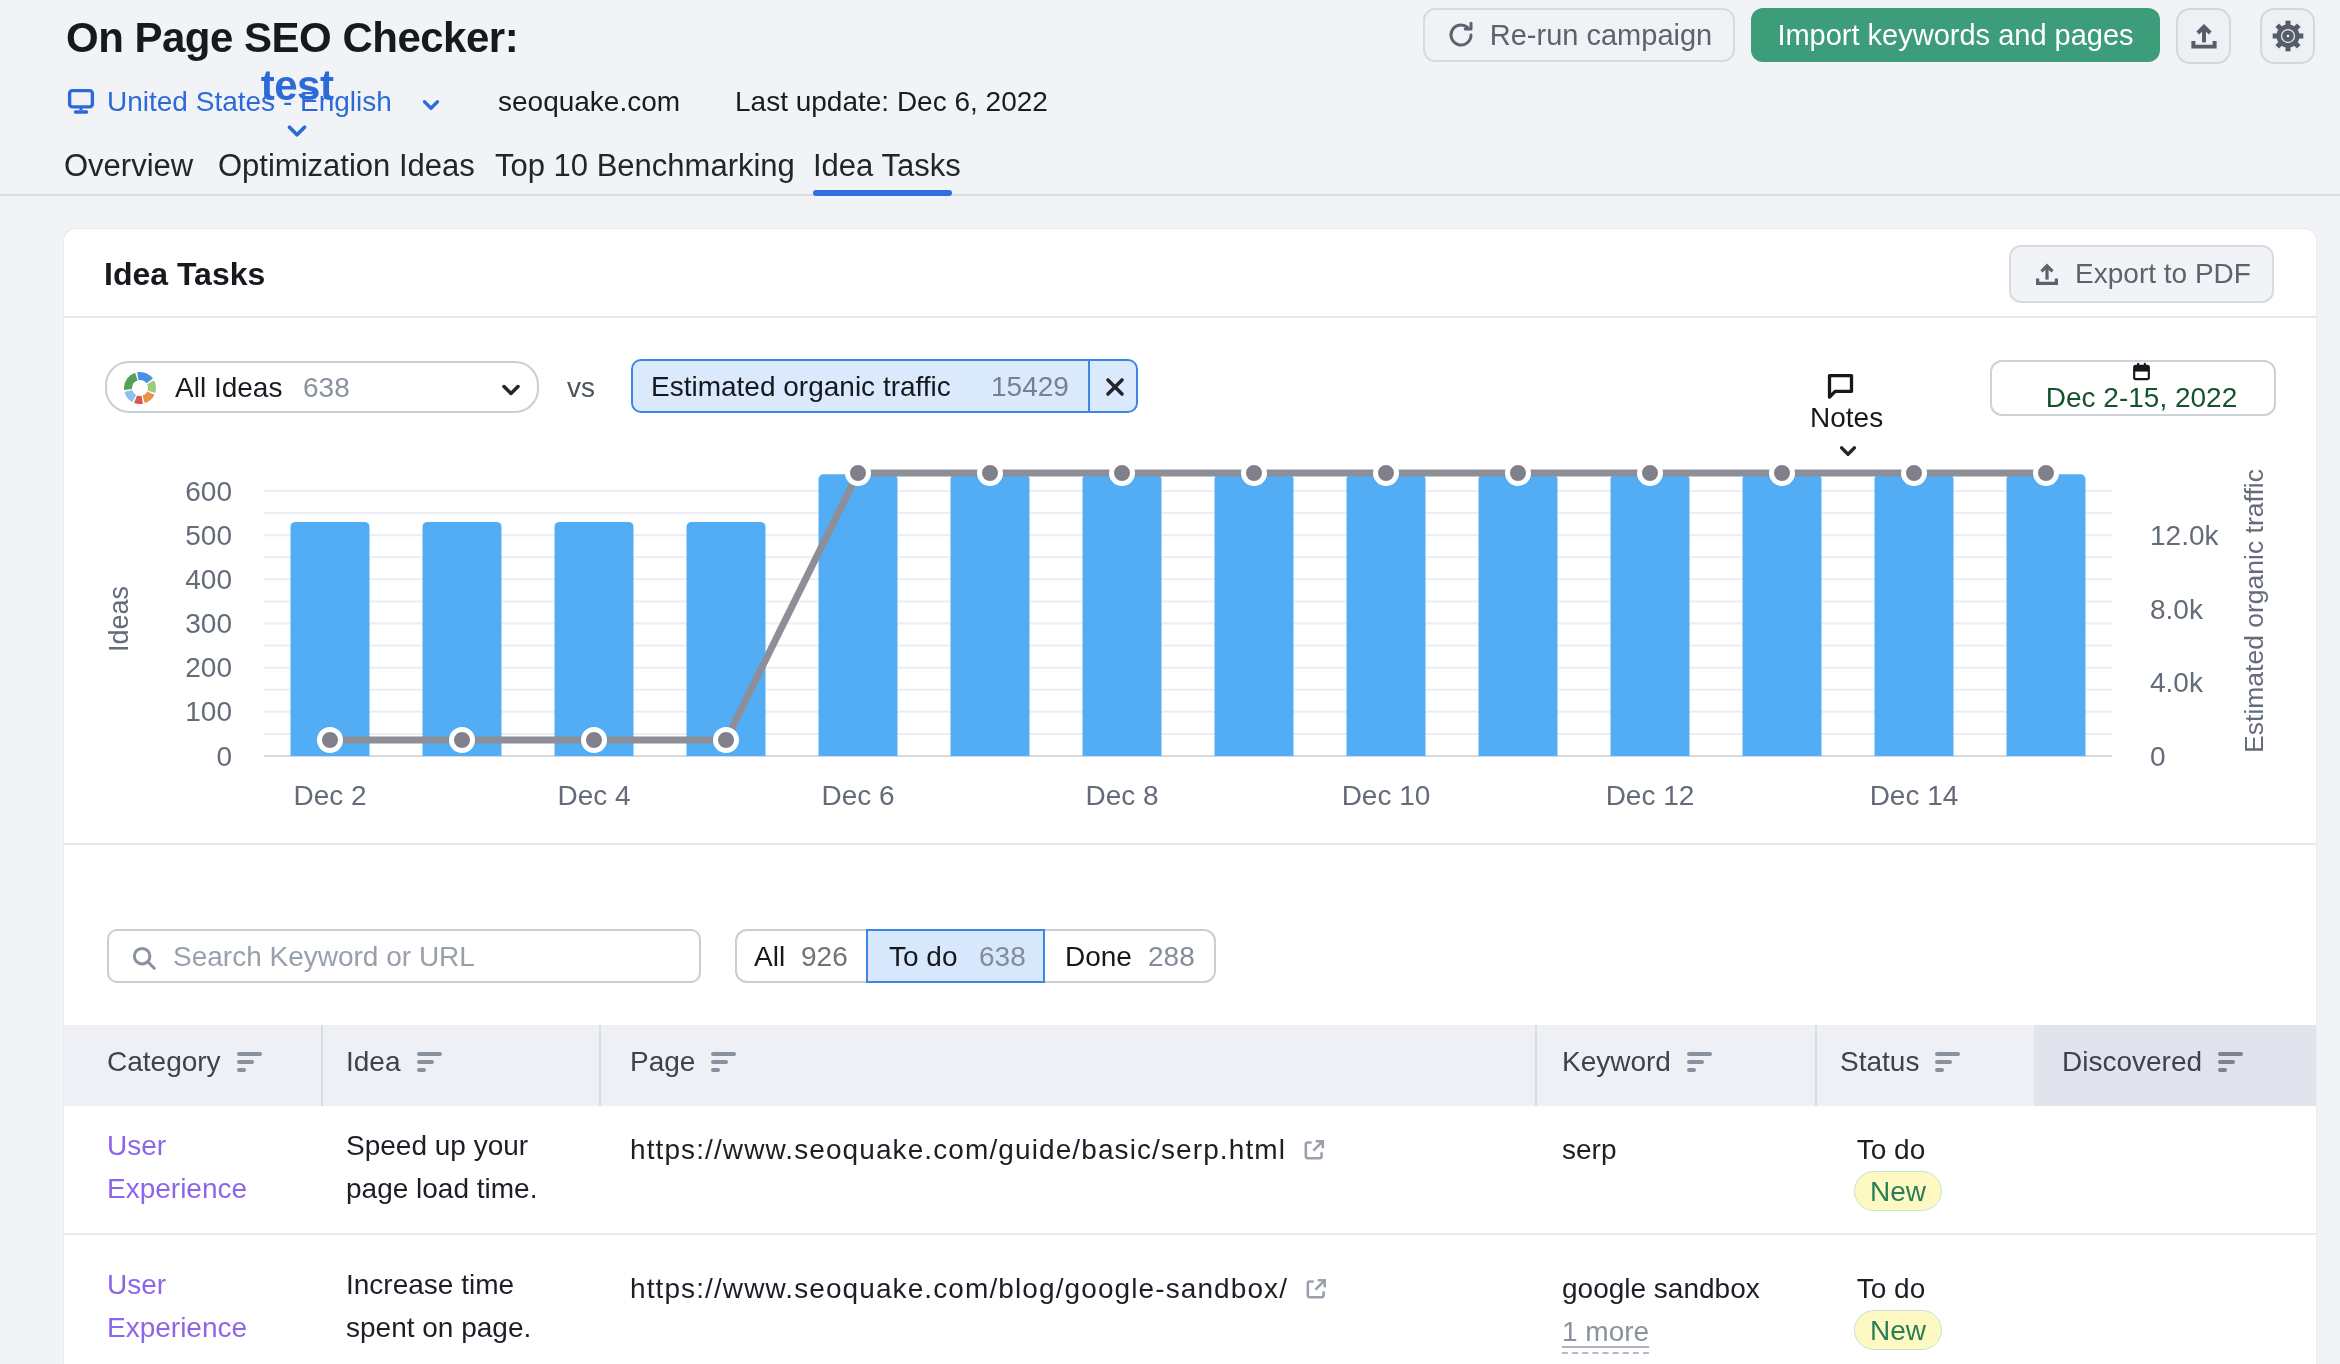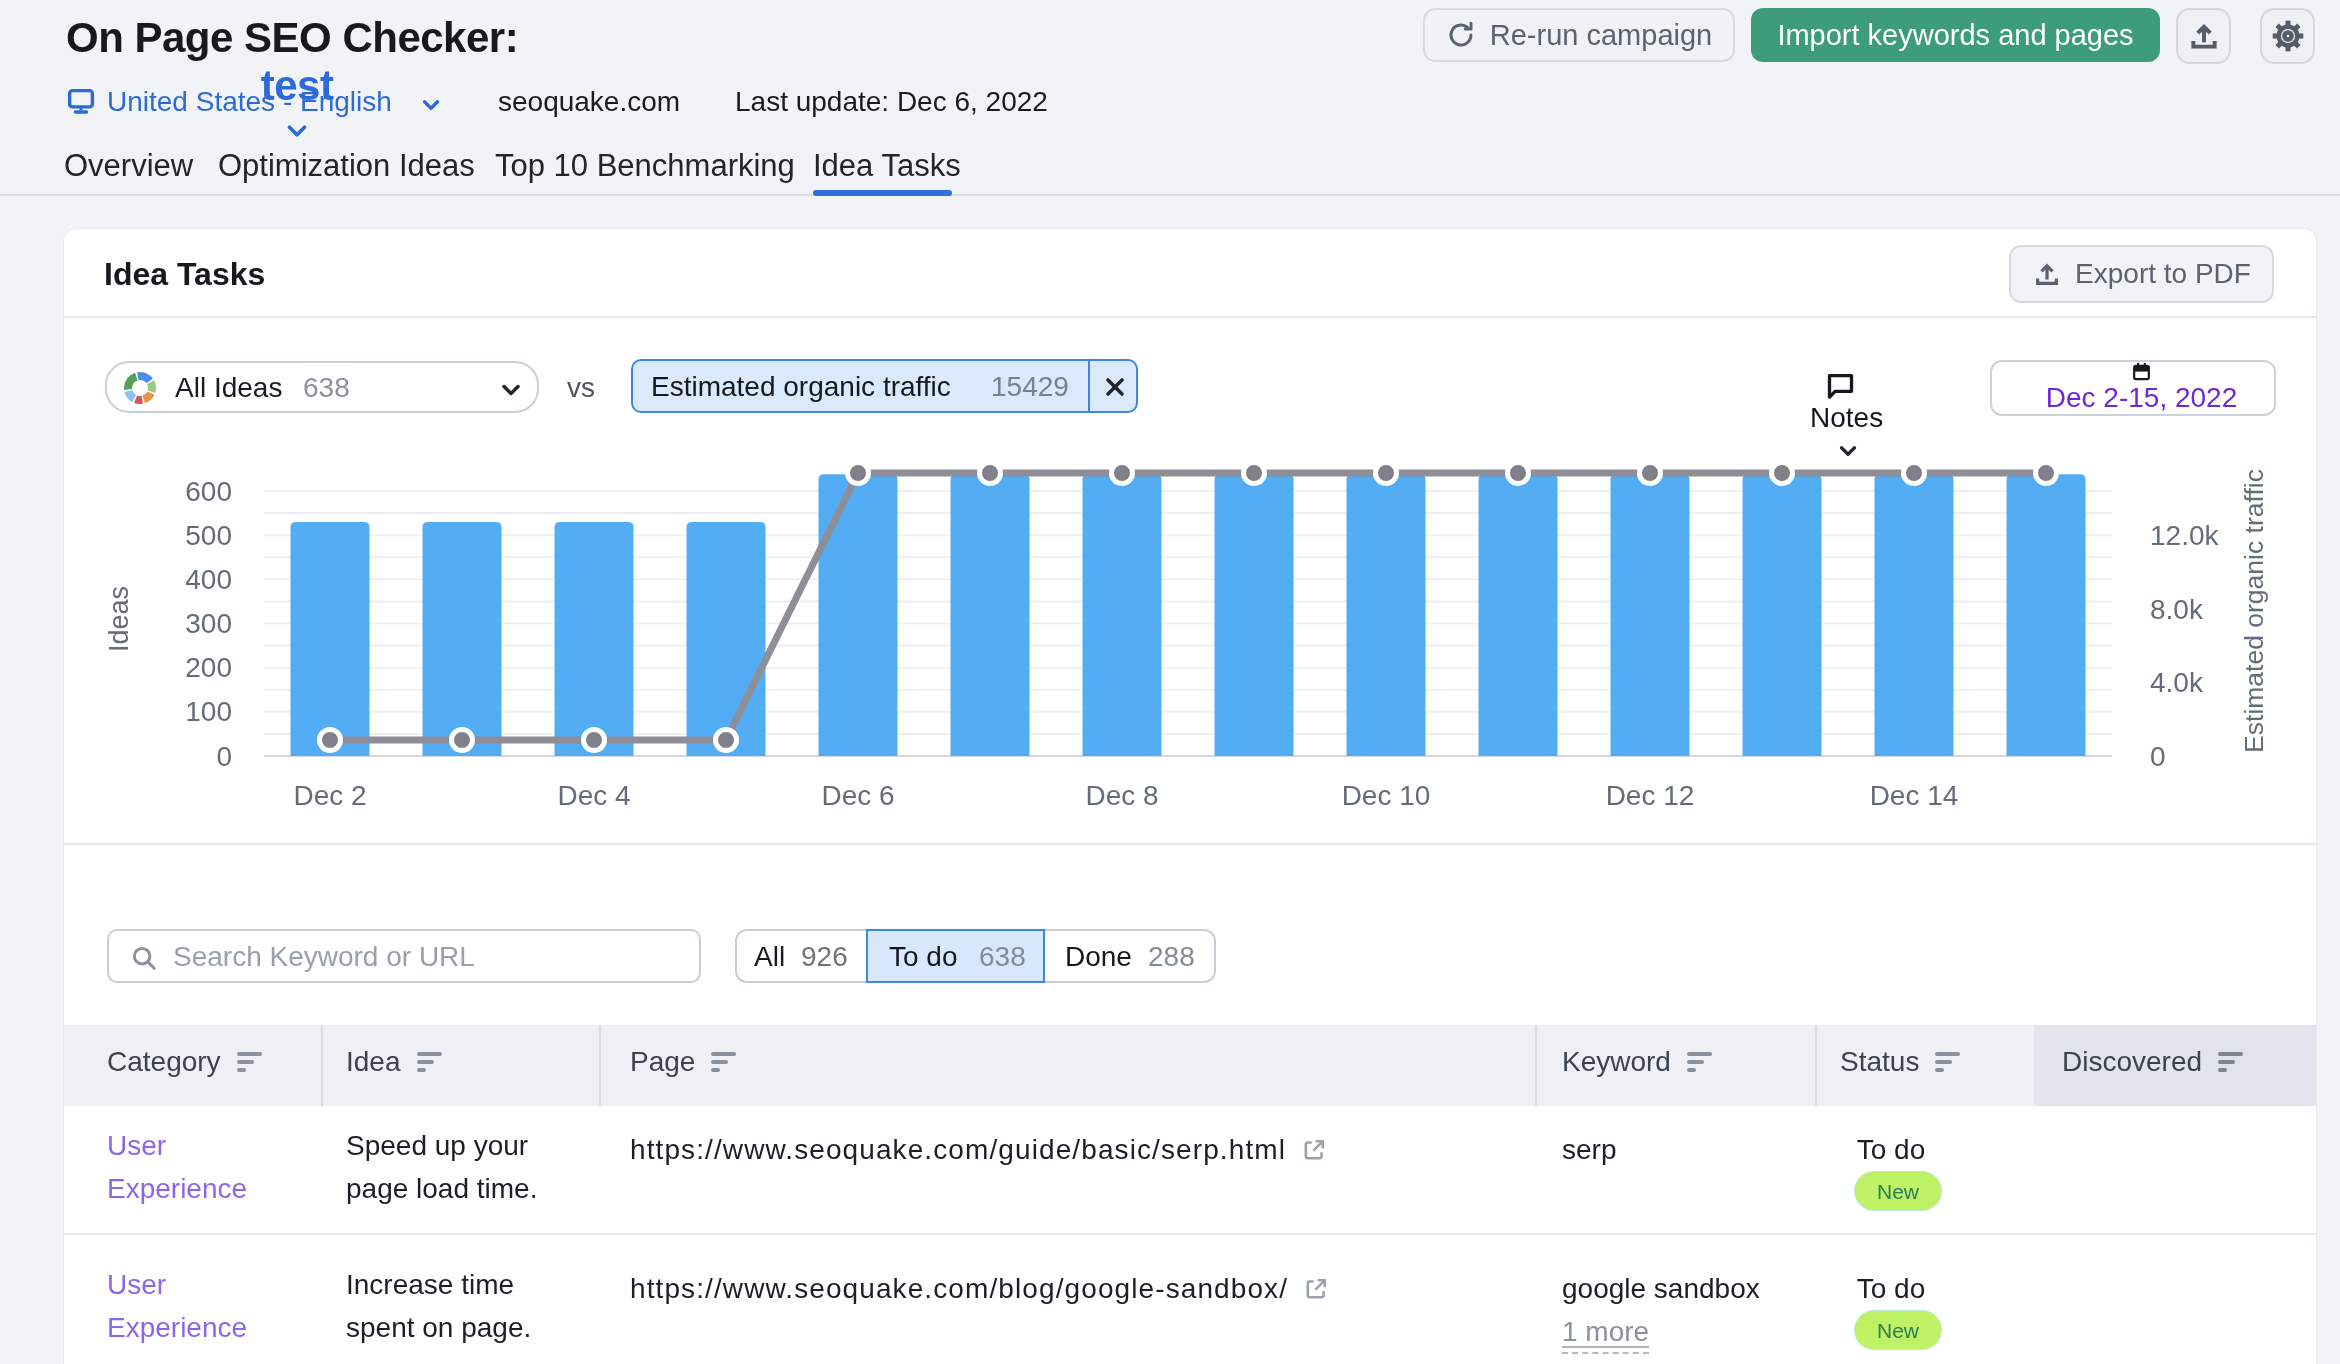--- a/index.html
+++ b/index.html
@@ -44,21 +44,21 @@
 #seg .t { font-size:28px; color:#15181d; }
 #seg .n { font-size:28px; color:#838c99; }
 #thead { left:64px; top:1025px; width:2252px; height:81px; background:#eff0f5; }
 #thead .dcell { position:absolute; left:1970px; top:0; width:282px; height:81px; background:#e1e3ed; }
 #thead .vsep { position:absolute; top:0; width:2px; height:81px; background:#d9dce3; }
 .hcell { position:absolute; display:inline-flex; align-items:center; gap:16px; font-size:28px; color:#3c434e; }
 .row-sep { background:#e8eaee; height:2px; width:2252px; left:64px; }
 
 .cell-txt { position:absolute; font-size:28px; color:#1c1f26; line-height:43px; }
 .purple { color:#8d66e8 !important; }
-.pill { display:inline-flex; align-items:center; justify-content:center; height:40px; width:88px; background:#bef264; border:1px solid #bfe7d2; border-radius:20px; font-size:21px; color:#2b7c58; }
+.pill { display:inline-flex; align-items:center; justify-content:center; height:40px; width:88px; background:#fef9c3; border:1px solid #bfe7d2; border-radius:20px; font-size:28px; color:#2b7c58; }
 .ulink { display:inline-flex; align-items:center; gap:14px; letter-spacing:1.1px; }
 .more { color:#8a92a0; text-decoration:underline; text-decoration-color:#adb4bf; text-decoration-thickness:2px; text-underline-offset:5px; border-bottom:2px dashed #b4bbc5; padding-bottom:5px; }
 </style>
 </head>
 <body>
 <div id="page">
 
   <div class="abs flex" id="title">
     <span>On Page SEO Checker:</span>
       <span class="test">test</span>
@@ -171,21 +171,21 @@
     <svg width="26" height="26" viewBox="0 0 24 24" style="margin-left:14px; margin-top:4px;">
         <path d="M6 9l6 6 6-6" fill="none" stroke="#22252b" stroke-width="3" stroke-linecap="round" stroke-linejoin="round"></path>
       </svg>
   </div>
   <div class="abs flex" id="date">
     <svg style="margin-left:17px;" width="31" height="31" viewBox="0 0 24 24">
         <rect x="3.2" y="4.6" width="17.6" height="16" rx="2" fill="none" stroke="#15181d" stroke-width="2.6"></rect>
         <rect x="3.2" y="6" width="17.6" height="5.5" fill="#15181d"></rect>
         <path d="M8 2.2v4.4M16 2.2v4.4" stroke="#15181d" stroke-width="2.6" stroke-linecap="round"></path>
       </svg>
-    <span style="font-size:28px; color:#6d28d9; margin-left:17px;">Dec 2-15, 2022</span>
+    <span style="font-size:28px; color:#14532d; margin-left:17px;">Dec 2-15, 2022</span>
   </div>
 
   <svg class="abs" id="chart" style="left:0; top:440px;" width="2340" height="390" viewBox="0 440 2340 390">
     <line x1="264.0" y1="756.0" x2="2112.0" y2="756.0" stroke="#d5d9e0" stroke-width="2"></line>
     <line x1="264.0" y1="733.9" x2="2112.0" y2="733.9" stroke="#eceef3" stroke-width="2"></line>
     <line x1="264.0" y1="711.8" x2="2112.0" y2="711.8" stroke="#eceef3" stroke-width="2"></line>
     <line x1="264.0" y1="689.8" x2="2112.0" y2="689.8" stroke="#eceef3" stroke-width="2"></line>
     <line x1="264.0" y1="667.7" x2="2112.0" y2="667.7" stroke="#eceef3" stroke-width="2"></line>
     <line x1="264.0" y1="645.6" x2="2112.0" y2="645.6" stroke="#eceef3" stroke-width="2"></line>
     <line x1="264.0" y1="623.5" x2="2112.0" y2="623.5" stroke="#eceef3" stroke-width="2"></line>

